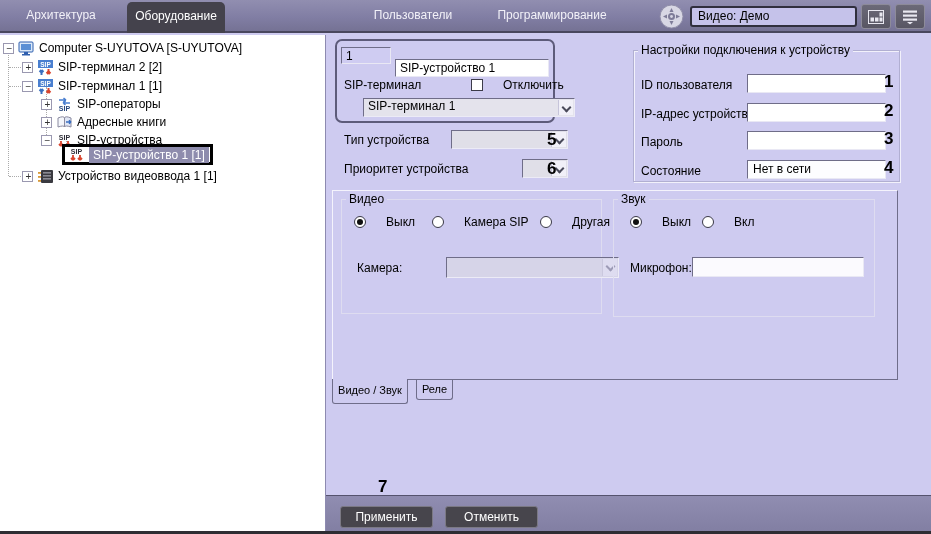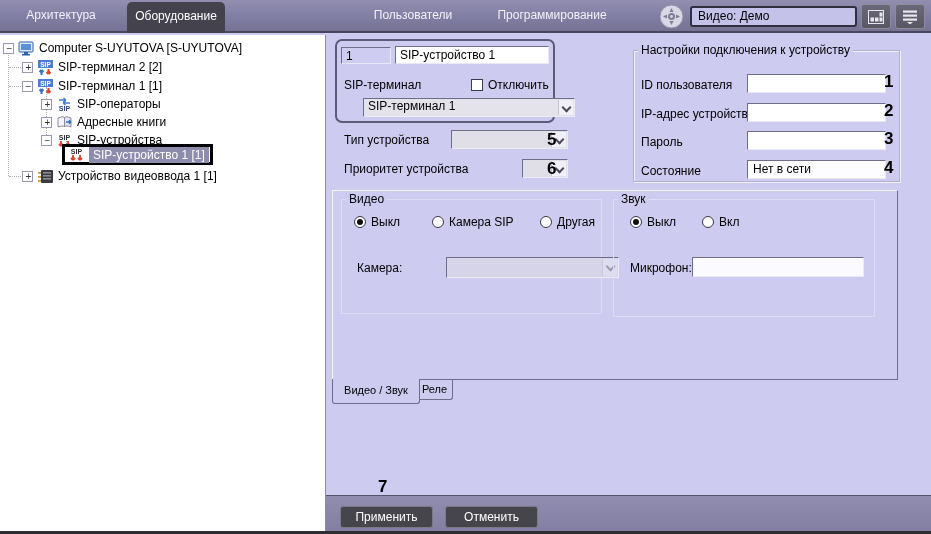--- a/index.html
+++ b/index.html
@@ -48,39 +48,39 @@
   .combo .arrow { position:absolute; right:1px; top:1px; bottom:1px; width:15px; background:#f1f0f8; border-left:1px solid #c6c4da; }
   .combo .arrow::after { content:""; position:absolute; left:4px; top:4px; width:5px; height:5px;
                          border:solid #4a4a5a; border-width:0 0 2px 2px; transform:rotate(-45deg); }
   .combo.disabled { background:#d6d4e8; }
   .combo.disabled .arrow { background:#dedcf0; border-left-color:#cac8de; }
   .combo.disabled .arrow::after { border-color:#9d9bb6; }
   .lbl { position:absolute; font-size:12px; color:#000; white-space:nowrap; }
   .ann { position:absolute; font-size:17px; font-weight:bold; color:#000; }
   .radio { width:12px; height:12px; border-radius:50%; background:#fff; border:1px solid #3a3948; display:inline-block; flex:0 0 auto; }
   .radio.checked::after { content:""; display:block; width:6px; height:6px; margin:2px; border-radius:50%; background:#101010; }
-  .radio-item { position:absolute; display:flex; align-items:center; gap:5px; font-size:12px; height:14px; }
+  .radio-item { position:absolute; display:flex; align-items:center; gap:20px; font-size:12px; height:14px; }
   .checkbox { width:12px; height:12px; background:#fff; border:1px solid #3c3b49; display:inline-block; flex:0 0 auto; }
 
   
   .id-group { position:absolute; left:335px; top:39px; width:220px; height:84px;
               border:2px solid #5d5b7a; border-radius:7px; }
 
   
   .gb-title { position:absolute; top:-8px; left:4px; background:#cecbf0; padding:0 3px; font-size:12px; white-space:nowrap; }
   .conn-group { position:absolute; left:633px; top:50px; width:267px; height:132px;
                 border:1px solid #b1afd2; box-shadow:inset 1px 1px 0 #f2f1fb, 1px 1px 0 #f2f1fb;padding-left:8px; }
 
   
   .tab-page { position:absolute; left:332px; top:190px; width:566px; height:190px;
               border:1px solid; border-color:#f4f3fc #6f6d8a #6f6d8a #f4f3fc; background:#cecbf0; }
   .gb-light { position:absolute; border:1px solid #dedcf0; }
   .gb-light .gb-title { background:#cecbf0; }
   .tab { position:absolute; font-size:11px; text-align:center; color:#000; background:#cecbf0; }
-  .tab.active { left:332px; top:379px; width:88px; height:25px; line-height:22px;
+  .tab.active { left:332px; top:379px; width:76px; height:25px; line-height:22px;
                 border:1px solid #6f6d8a; border-top:none; border-radius:0 0 3px 3px; z-index:3; }
   .tab.inactive { left:416px; top:380px; width:37px; height:20px; line-height:18px;
                   border:1px solid #6f6d8a; border-top:none; border-radius:0 0 3px 3px; }
 
   
   .footer { position:absolute; left:326px; top:495px; width:605px; height:36px;
             background:linear-gradient(#908db1,#827fa3); border-top:1px solid #55536e; }
   .btn { position:absolute; top:10px; width:93px; height:22px; background:#47454c; color:#fff;
          border:1px solid #7b7984; border-radius:3px; font-size:12px; text-align:center; line-height:20px; }
   .bottom-strip { position:absolute; left:0; top:531px; width:931px; height:3px; background:#2e2d33; }
@@ -214,21 +214,21 @@
         <rect x="1" y="3" width="3" height="1.8" fill="#d89a3a"></rect>
         <rect x="1" y="7" width="3" height="1.8" fill="#d89a3a"></rect>
         <rect x="1" y="11" width="3" height="1.8" fill="#d89a3a"></rect>
       </svg>
       <span>Устройство видеоввода 1 [1]</span>
     </div>
   </div>
 
   <div class="id-group">
     <input class="sunken" style="position: absolute; left: 4px; top: 6px; width: 50px; height: 17px; background: rgb(207, 204, 242);" value="1">
-    <input class="sunken" style="position: absolute; left: 58px; top: 5px; width: 154px; height: 18px;" value="SIP-устройство 1">
+    <input class="sunken" style="position: absolute; left: 58px; top: 18px; width: 154px; height: 18px;" value="SIP-устройство 1">
     <div class="lbl" style="left:7px;top:37px;">SIP-терминал</div>
     <div class="radio-item" style="left:134px;top:37px;">
       <span class="checkbox"></span>
       <span>Отключить</span>
     </div>
     <div class="combo" style="left:2px;top:57px;width:212px;height:19px;">
       <span>SIP-терминал 1</span>
       <span class="arrow"></span>
     </div>
   </div>

